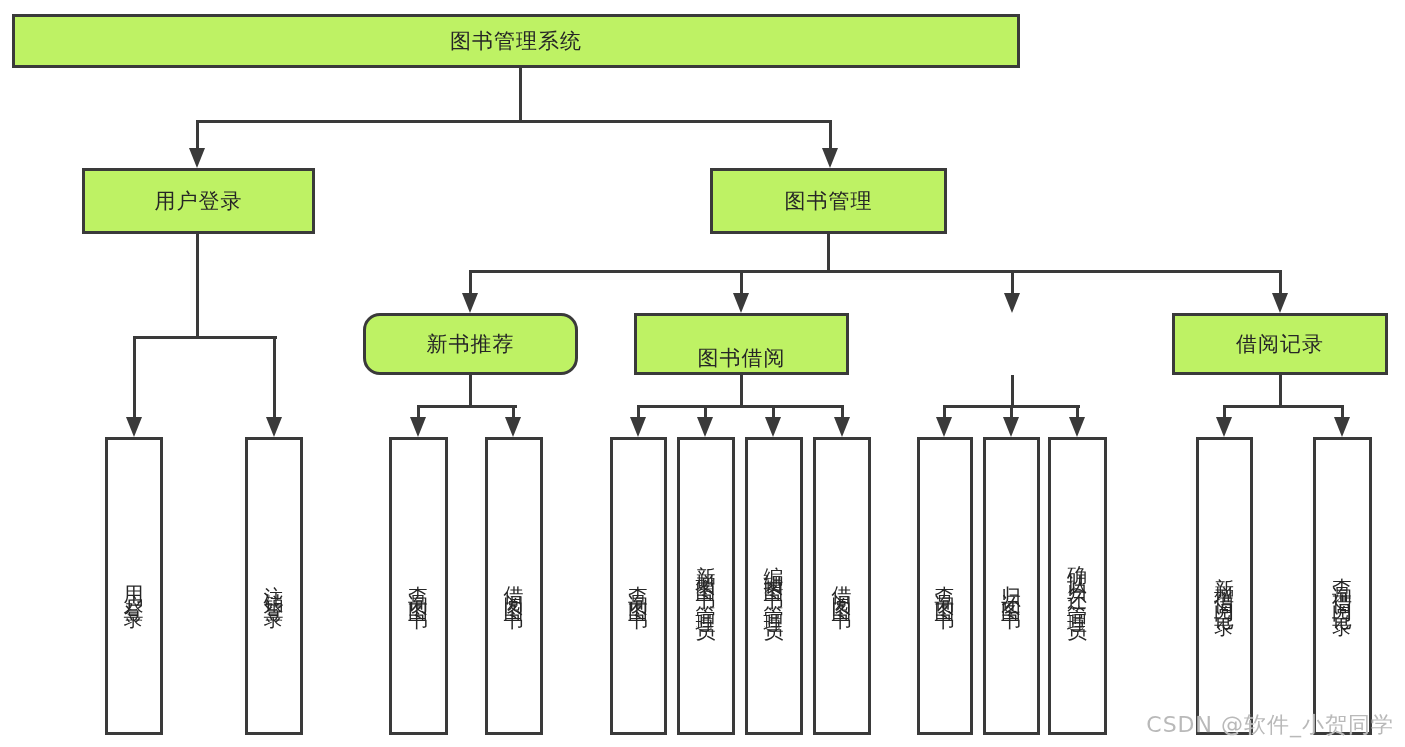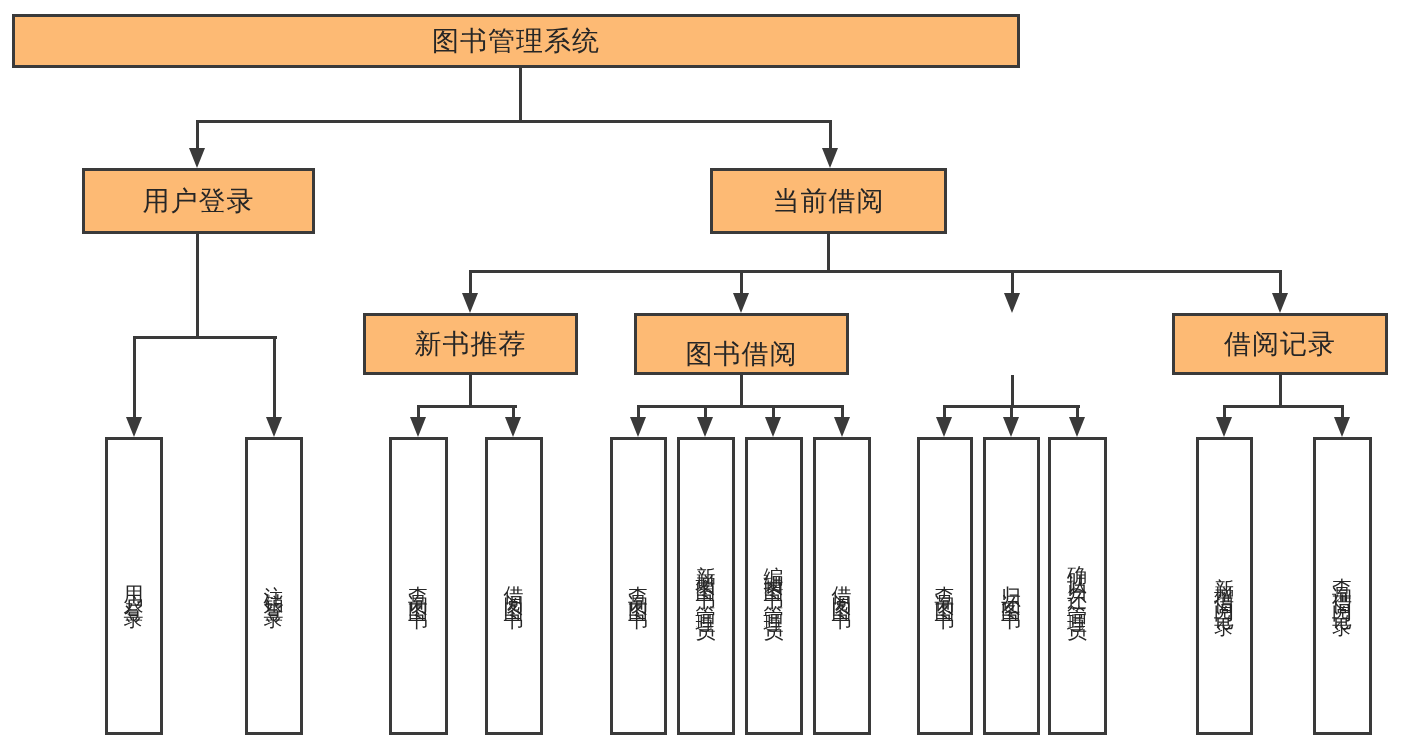--- a/index.html
+++ b/index.html
@@ -4,23 +4,23 @@
 <style>
   html,body{margin:0;padding:0;background:#ffffff;}
   body{
     width:1405px;height:747px;position:relative;overflow:hidden;
     font-family:"DejaVu Sans","Liberation Sans",sans-serif;
     color:#262626;
   }
   .stage{position:absolute;left:0;top:0;width:1405px;height:747px;}
   
   .node{
-    position:absolute;box-sizing:border-box;background:#fdba74;
+    position:absolute;box-sizing:border-box;background:#bef264;
     border:3px solid #3a3a3a;display:flex;align-items:center;justify-content:center;
-    font-size:27px;letter-spacing:1px;color:#262626;
+    font-size:21px;letter-spacing:1px;color:#262626;
   }
   .leaf{
     position:absolute;box-sizing:border-box;background:#ffffff;
     border:3px solid #3a3a3a;display:flex;align-items:center;justify-content:center;
     top:437px;height:298px;font-size:20px;color:#262626;
   }
   .leaf .vtext{
     writing-mode:vertical-rl;text-orientation:mixed;
     letter-spacing:8px;line-height:1.1;white-space:nowrap;
   }
@@ -51,42 +51,42 @@
   <div class="lh" style="left:196px;top:120px;width:636px;"></div>
   <div class="lv" style="left:196px;top:120px;height:32px;"></div>
   <div class="arrow" style="left:189px;top:148px;"></div>
   <div class="lv" style="left:829px;top:120px;height:32px;"></div>
   <div class="arrow" style="left:822px;top:148px;"></div>
 
   <div class="node" style="left:82px;top:168px;width:233px;height:66px;">
     <span>用户登录</span>
   </div>
   <div class="node" style="left:710px;top:168px;width:237px;height:66px;">
-    <span>当前借阅</span>
+    <span>图书管理</span>
   </div>
 
   <div class="lv" style="left:196px;top:234px;height:105px;"></div>
   <div class="lh" style="left:133px;top:336px;width:144px;"></div>
   <div class="lv" style="left:133px;top:336px;height:85px;"></div>
   <div class="arrow" style="left:126px;top:417px;"></div>
   <div class="lv" style="left:273px;top:336px;height:85px;"></div>
   <div class="arrow" style="left:266px;top:417px;"></div>
 
   <div class="lv" style="left:827px;top:234px;height:39px;"></div>
   <div class="lh" style="left:469px;top:270px;width:813px;"></div>
   <div class="lv" style="left:469px;top:270px;height:28px;"></div>
   <div class="arrow" style="left:462px;top:293px;"></div>
   <div class="lv" style="left:740px;top:270px;height:28px;"></div>
   <div class="arrow" style="left:733px;top:293px;"></div>
   <div class="lv" style="left:1011px;top:270px;height:28px;"></div>
   <div class="arrow" style="left:1004px;top:293px;"></div>
   <div class="lv" style="left:1279px;top:270px;height:28px;"></div>
   <div class="arrow" style="left:1272px;top:293px;"></div>
 
-  <div class="node" style="left:363px;top:313px;width:215px;height:62px;">
+  <div class="node" style="left:363px;top:313px;width:215px;height:62px;border-radius:17px;">
     <span>新书推荐</span>
   </div>
   <div class="node" style="left:634px;top:313px;width:215px;height:62px;align-items:flex-end;">
     <span>图书借阅</span>
   </div>
   <div class="node" style="left:1172px;top:313px;width:216px;height:62px;">
     <span>借阅记录</span>
   </div>
 
   <div class="lv" style="left:469px;top:375px;height:33px;"></div>
@@ -160,13 +160,14 @@
     <span class="vtext">确认归还（管理员）</span>
   </div>
 
   <div class="leaf" style="left:1196px;width:57px;">
     <span class="vtext">新增借阅记录</span>
   </div>
   <div class="leaf" style="left:1313px;width:59px;">
     <span class="vtext">查询借阅记录</span>
   </div>
 
+  <div class="watermark">CSDN @软件_小贺同学</div>
 </div>
 
 </body></html>

